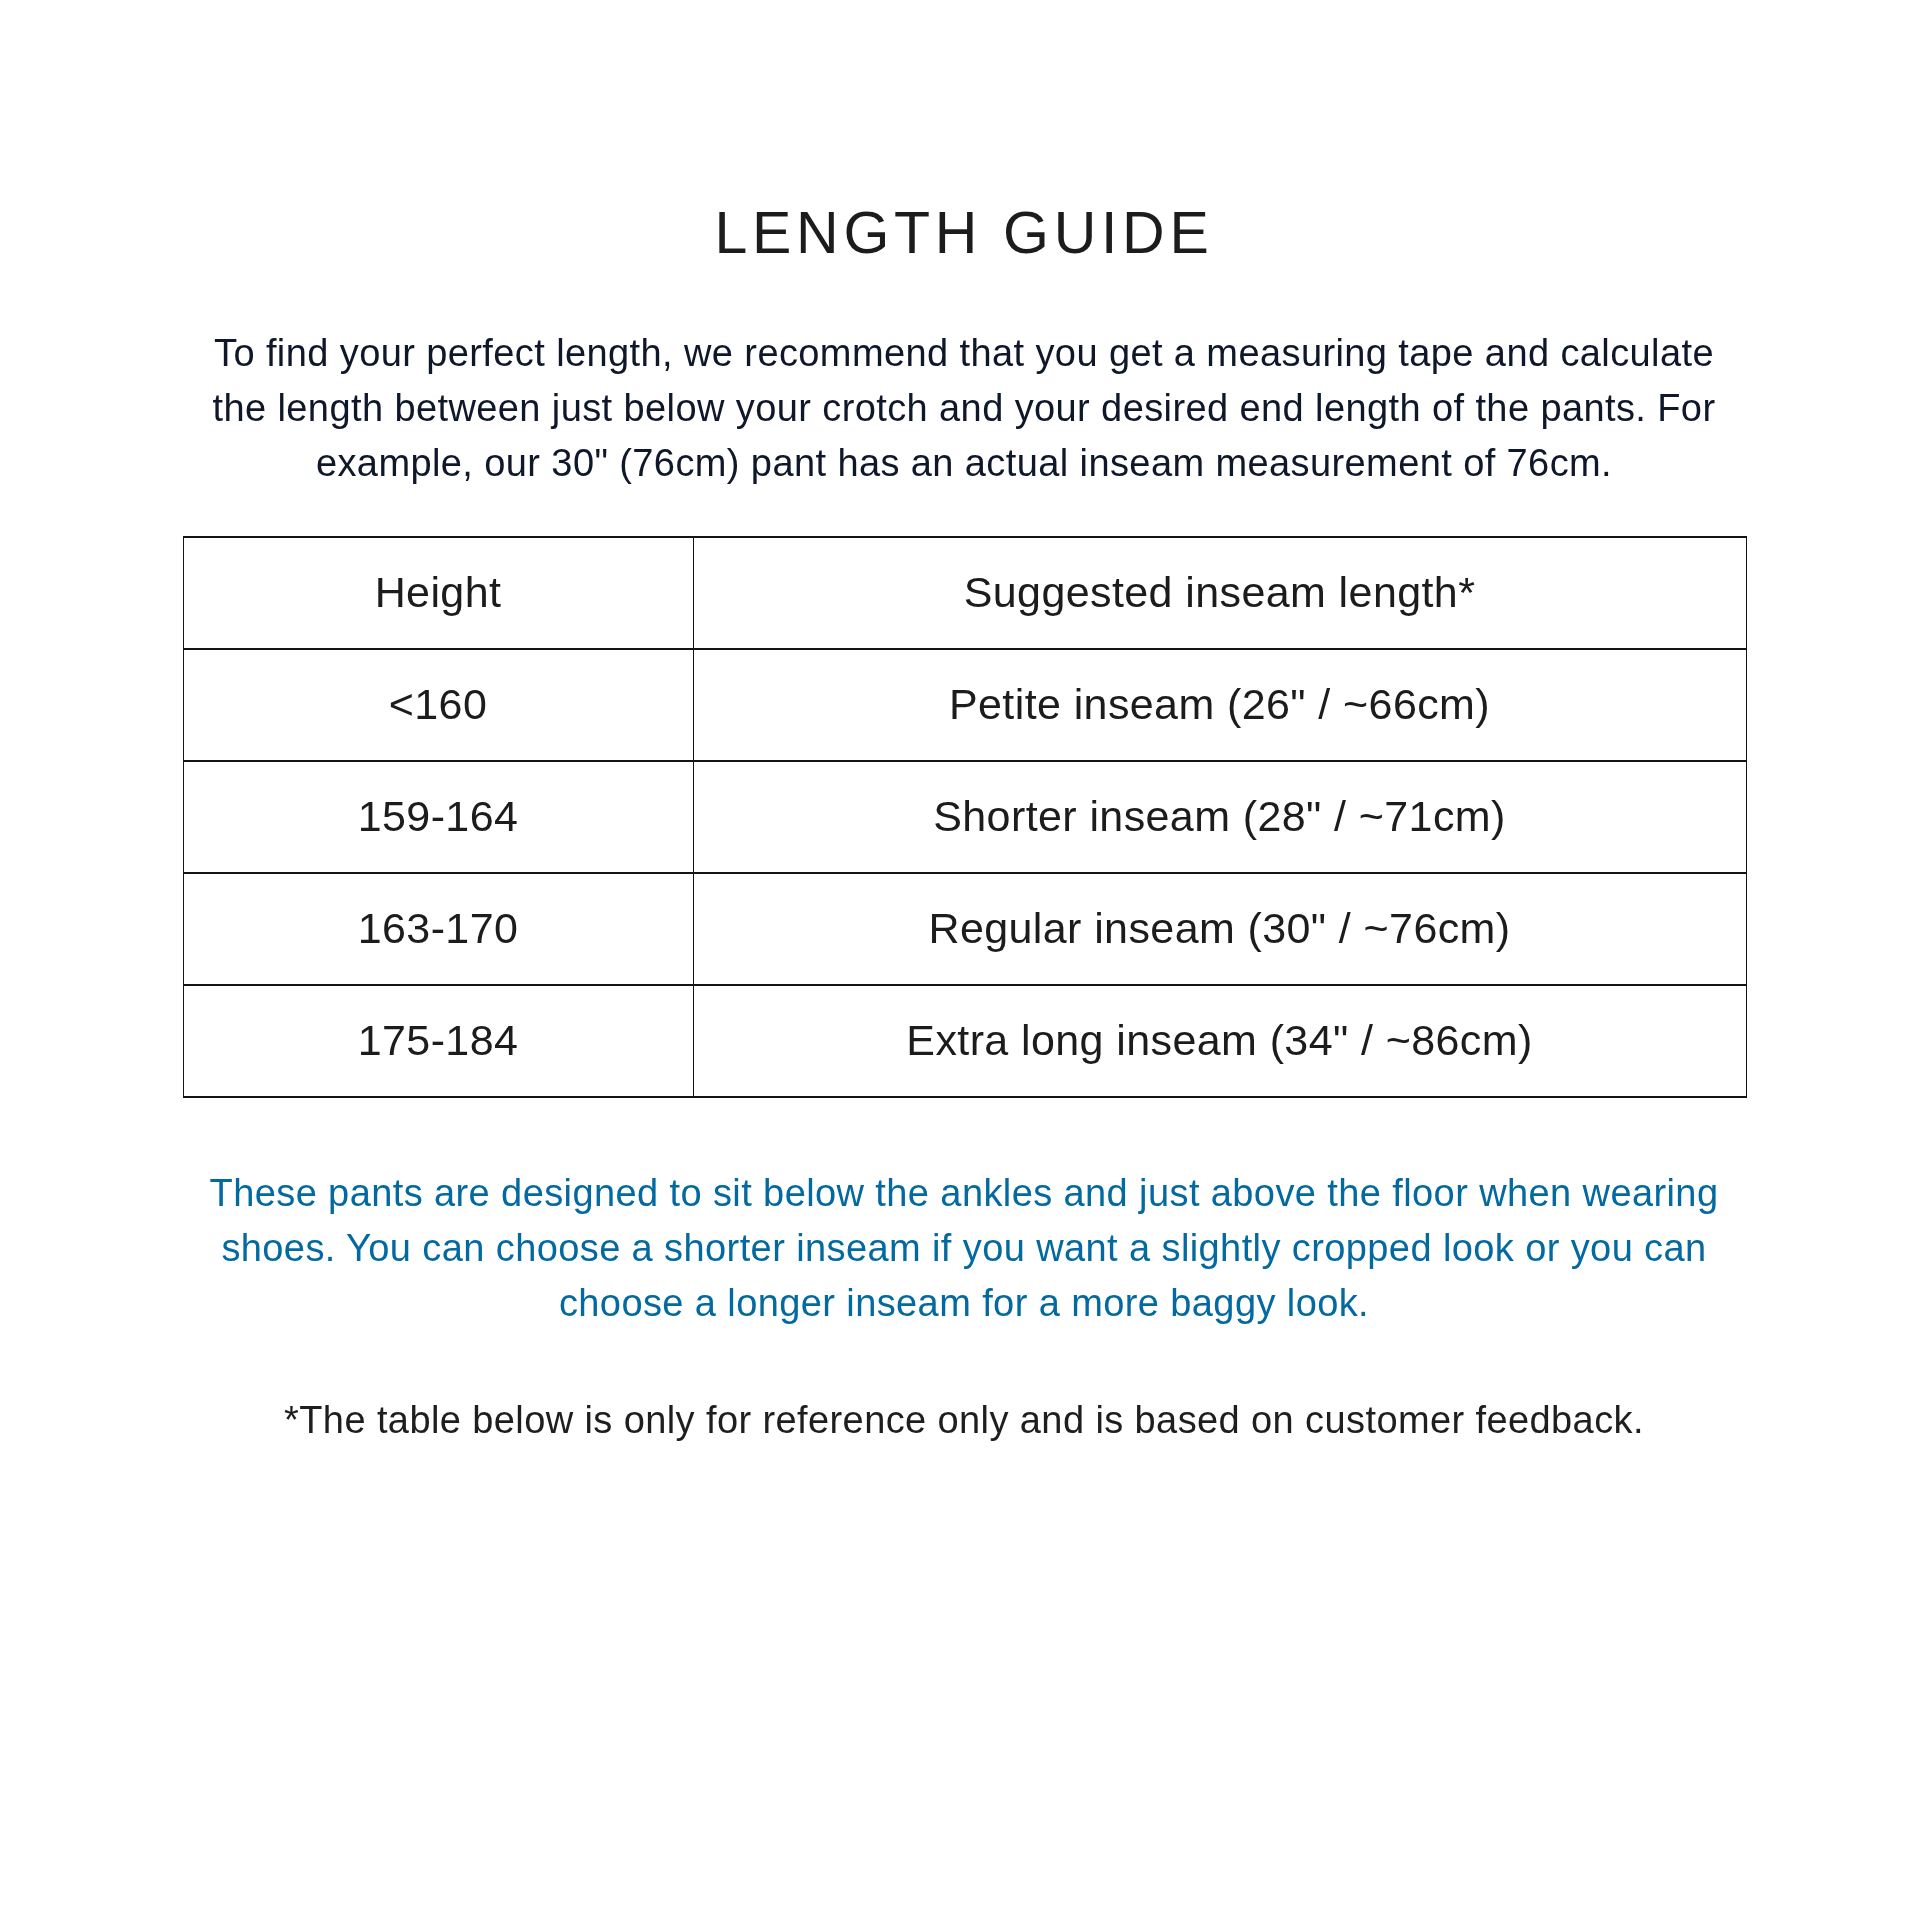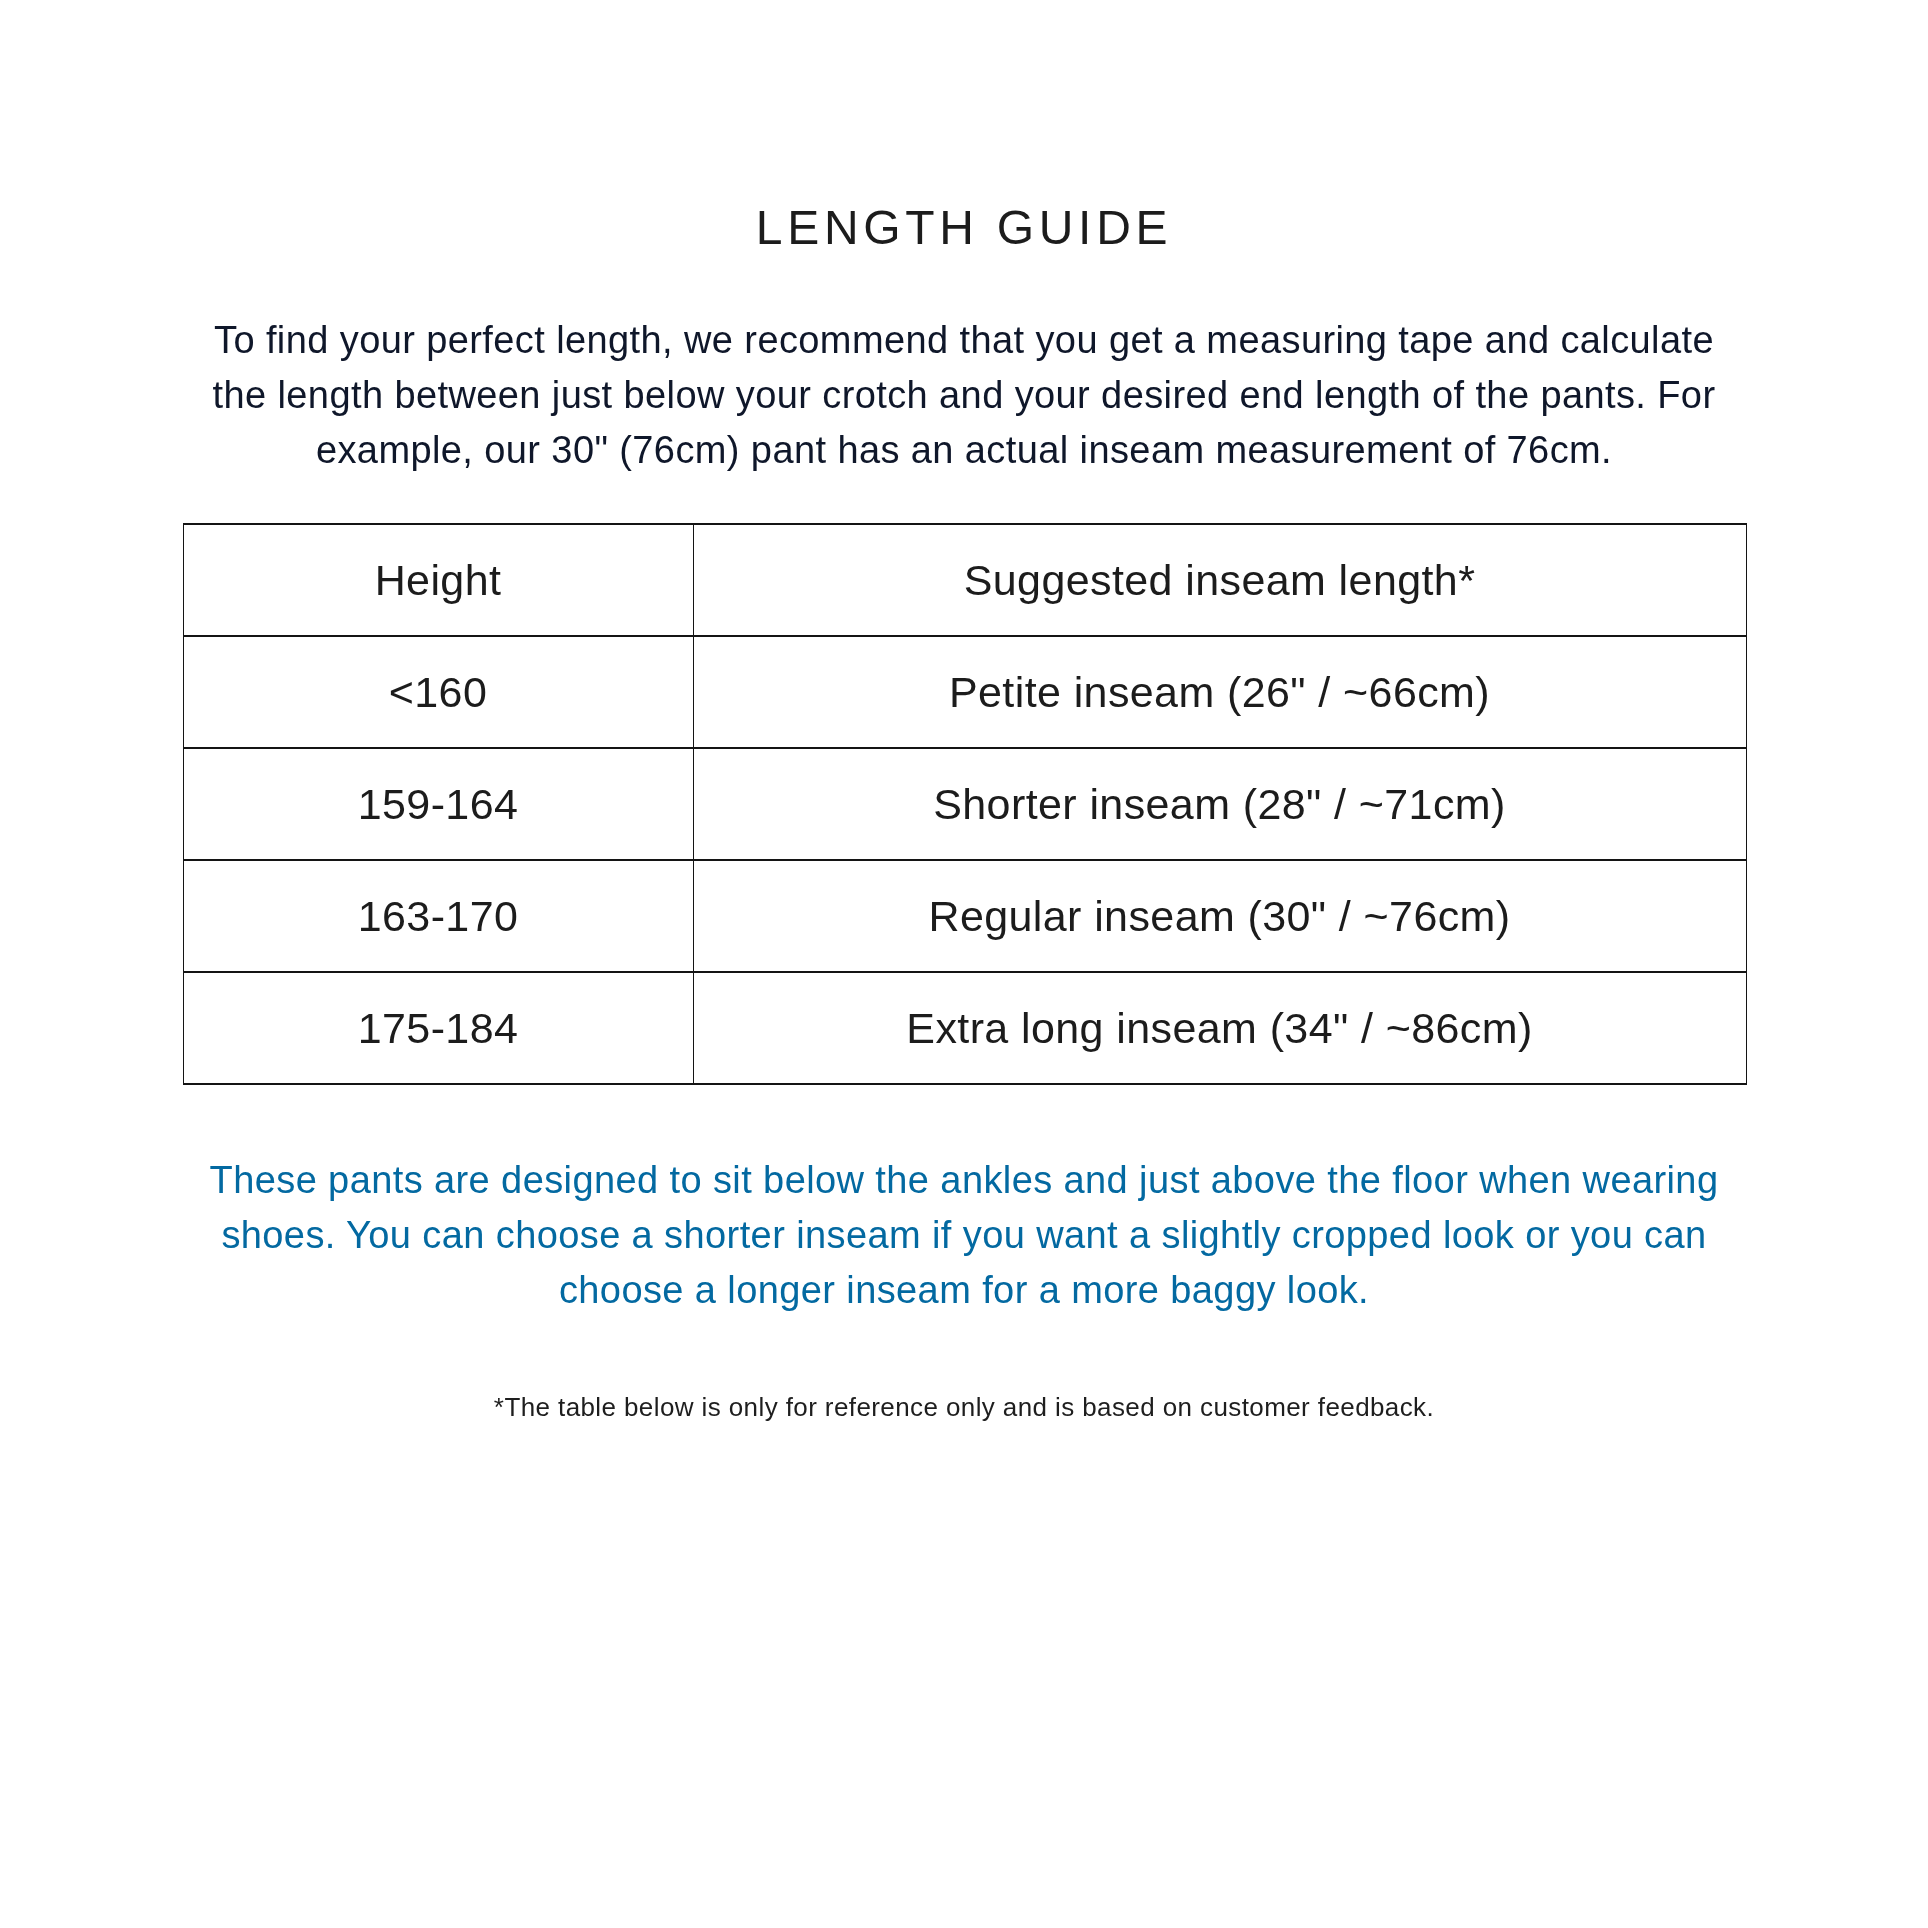--- a/index.html
+++ b/index.html
@@ -14,21 +14,21 @@
     color: #1e1e1e;
     -webkit-font-smoothing: antialiased;
   }
   .page {
     width: 1563px;
     margin: 0 auto;
   }
   .title {
     margin-top: 200px;
     text-align: center;
-    font-size: 48px;
+    font-size: 59px;
     font-weight: 300;
     letter-spacing: 4.7px;
     line-height: 1.15;
     color: #1c1c1c;
   }
   .intro {
     margin: 58px auto 0 auto;
     max-width: 1552px;
     text-align: center;
     font-size: 38px;
@@ -66,21 +66,21 @@
     font-size: 38px;
     font-weight: 300;
     line-height: 55px;
     letter-spacing: 0.4px;
     color: #0369a1;
   }
   .footnote {
     margin: 62px auto 0 auto;
     max-width: 1552px;
     text-align: center;
-    font-size: 26px;
+    font-size: 38px;
     font-weight: 300;
     line-height: 55px;
     letter-spacing: 0.4px;
     color: #1e1e1e;
   }
 </style>
 </head>
 <body>
 
 <div class="page">

